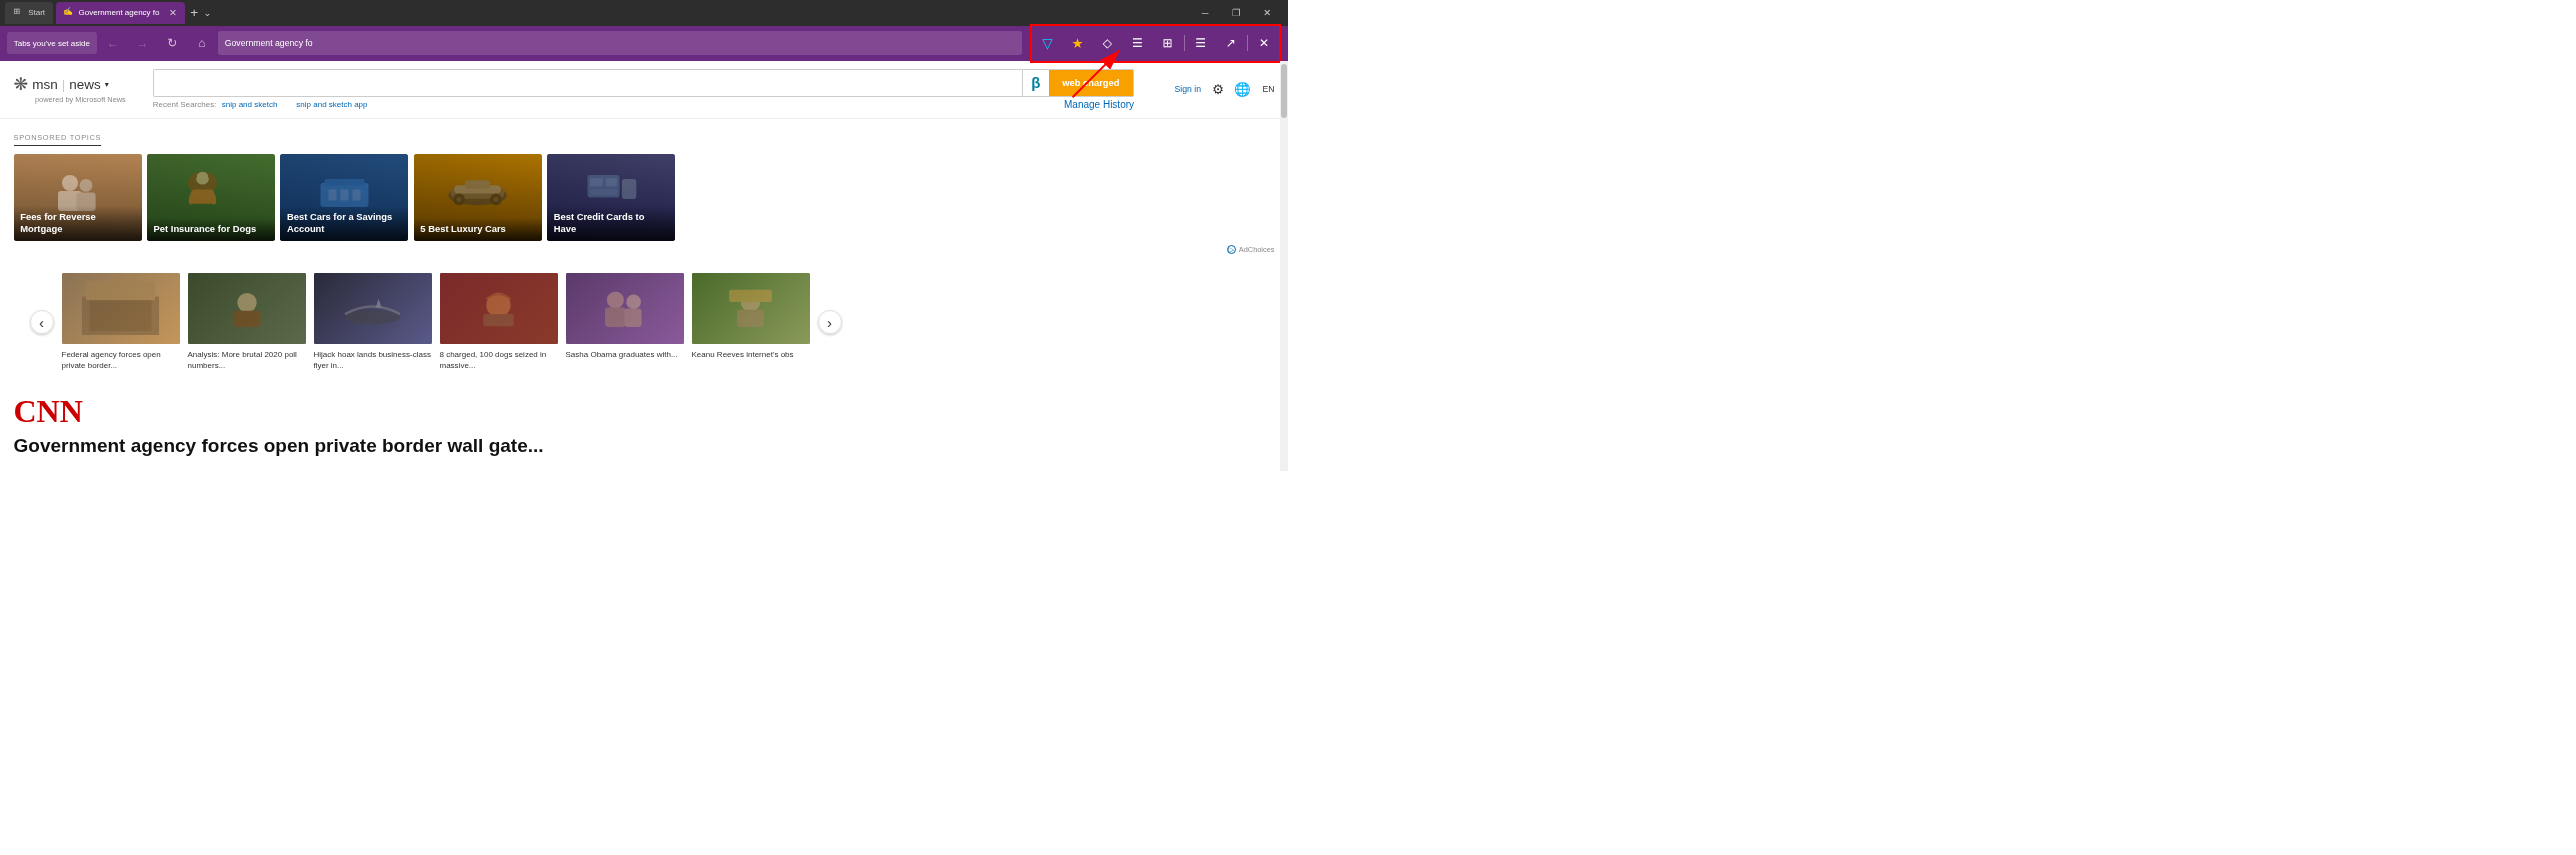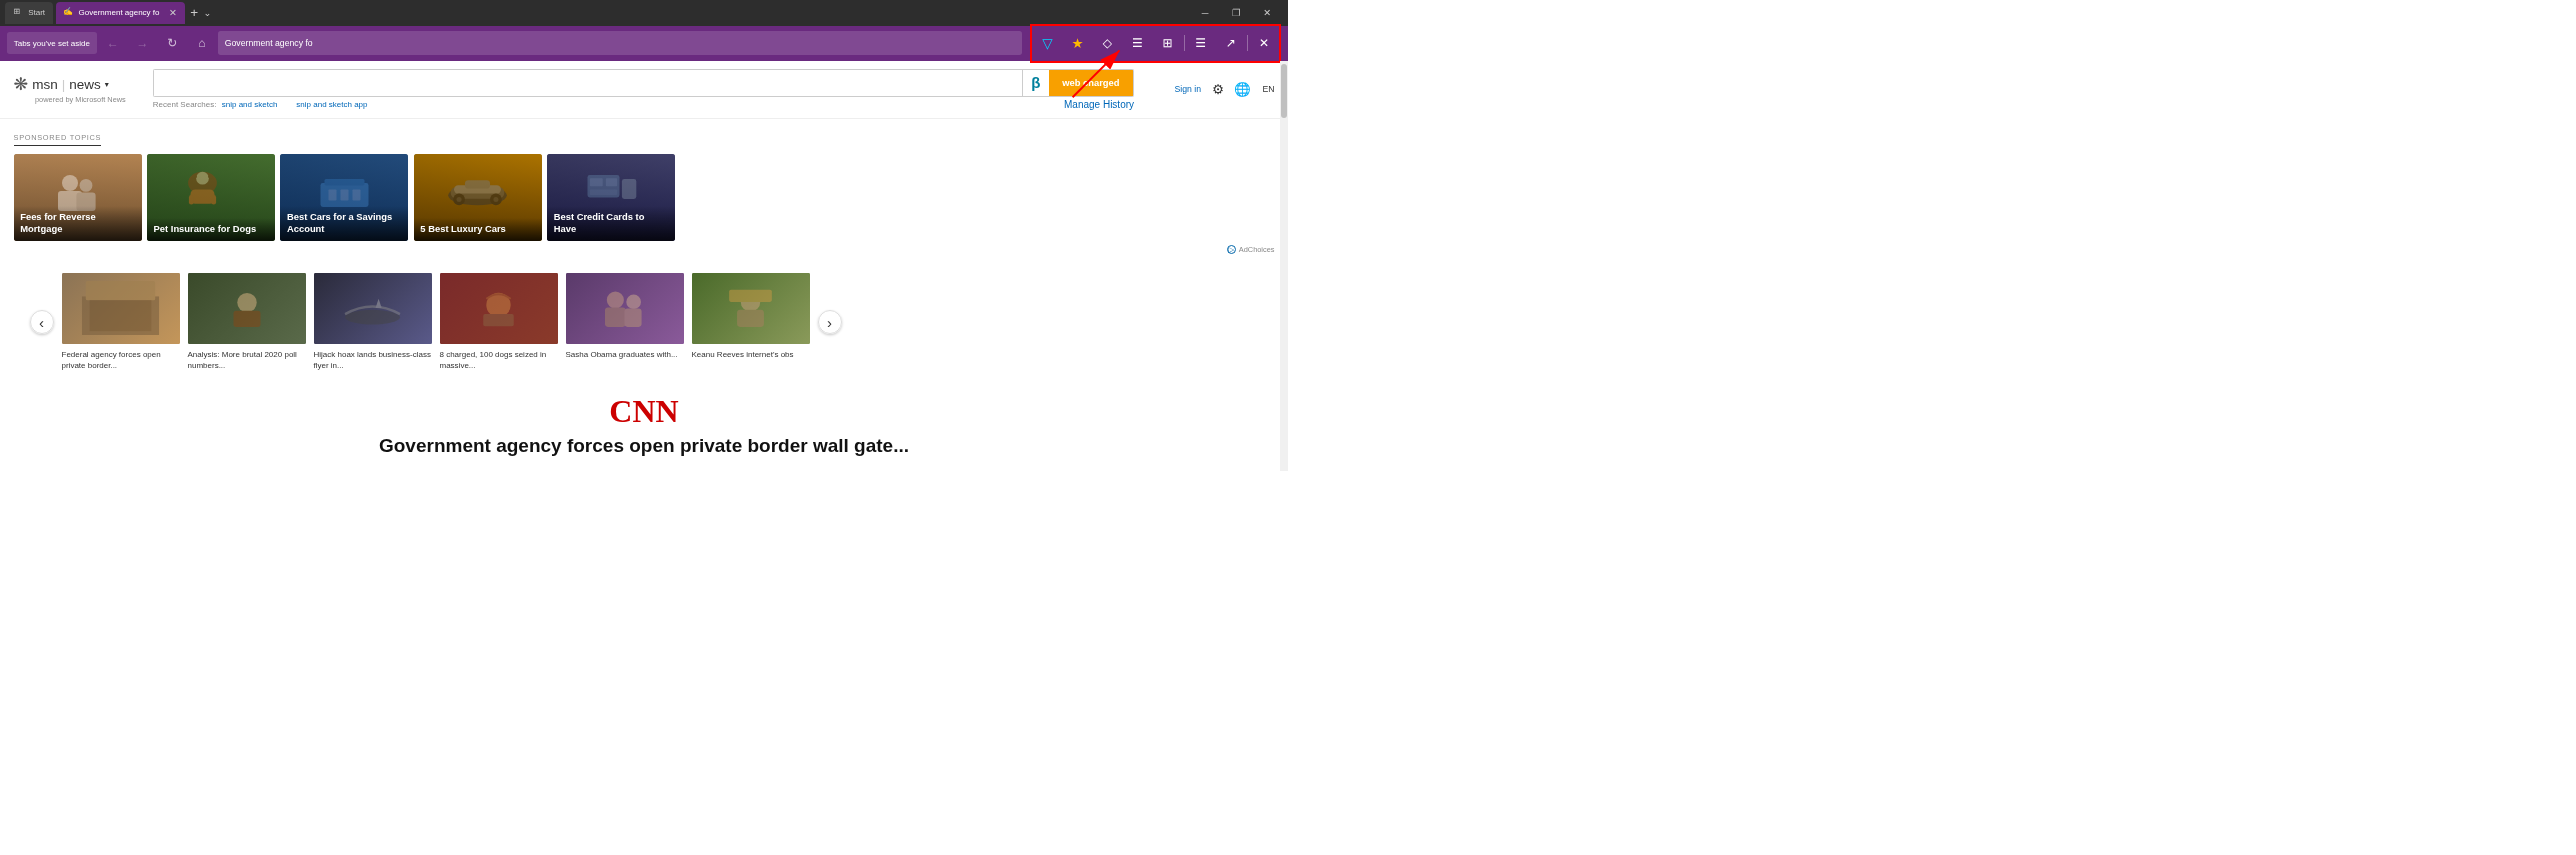--- a/index.html
+++ b/index.html
@@ -58,21 +58,21 @@
     .ad-choices { display: flex; align-items: center; gap: 2.7px; font-size: 7.4px; color: #888; margin-top: 4px; justify-content: flex-end; }
 
     
     .news-section { padding: 0 13.5px; position: relative; }
     .news-grid { display: flex; gap: 8px; overflow: hidden; padding: 8px 16px; }
     .news-card { width: 118px; flex-shrink: 0; cursor: pointer; }
     .news-thumb { width: 118px; height: 71px; background: #ccc; border-radius: 1.3px; overflow: hidden; }
     .news-title { font-size: 8px; color: #333; margin-top: 5px; line-height: 1.4; }
 
     
-    .cnn-section { padding: 13.5px; text-align: center; }
+    .cnn-section { padding: 13.5px; text-align: left; }
     .cnn-logo { font-size: 32px; font-weight: 900; color: #cc0000; font-family: serif; }
     .cnn-headline { font-size: 19px; font-weight: 700; color: #111; margin-top: 5.4px; }
 
     .topic-card-inner { 
       width: 100%; height: 100%; 
       display: flex; flex-direction: column; 
       justify-content: flex-end;
       position: relative;
     }
 

